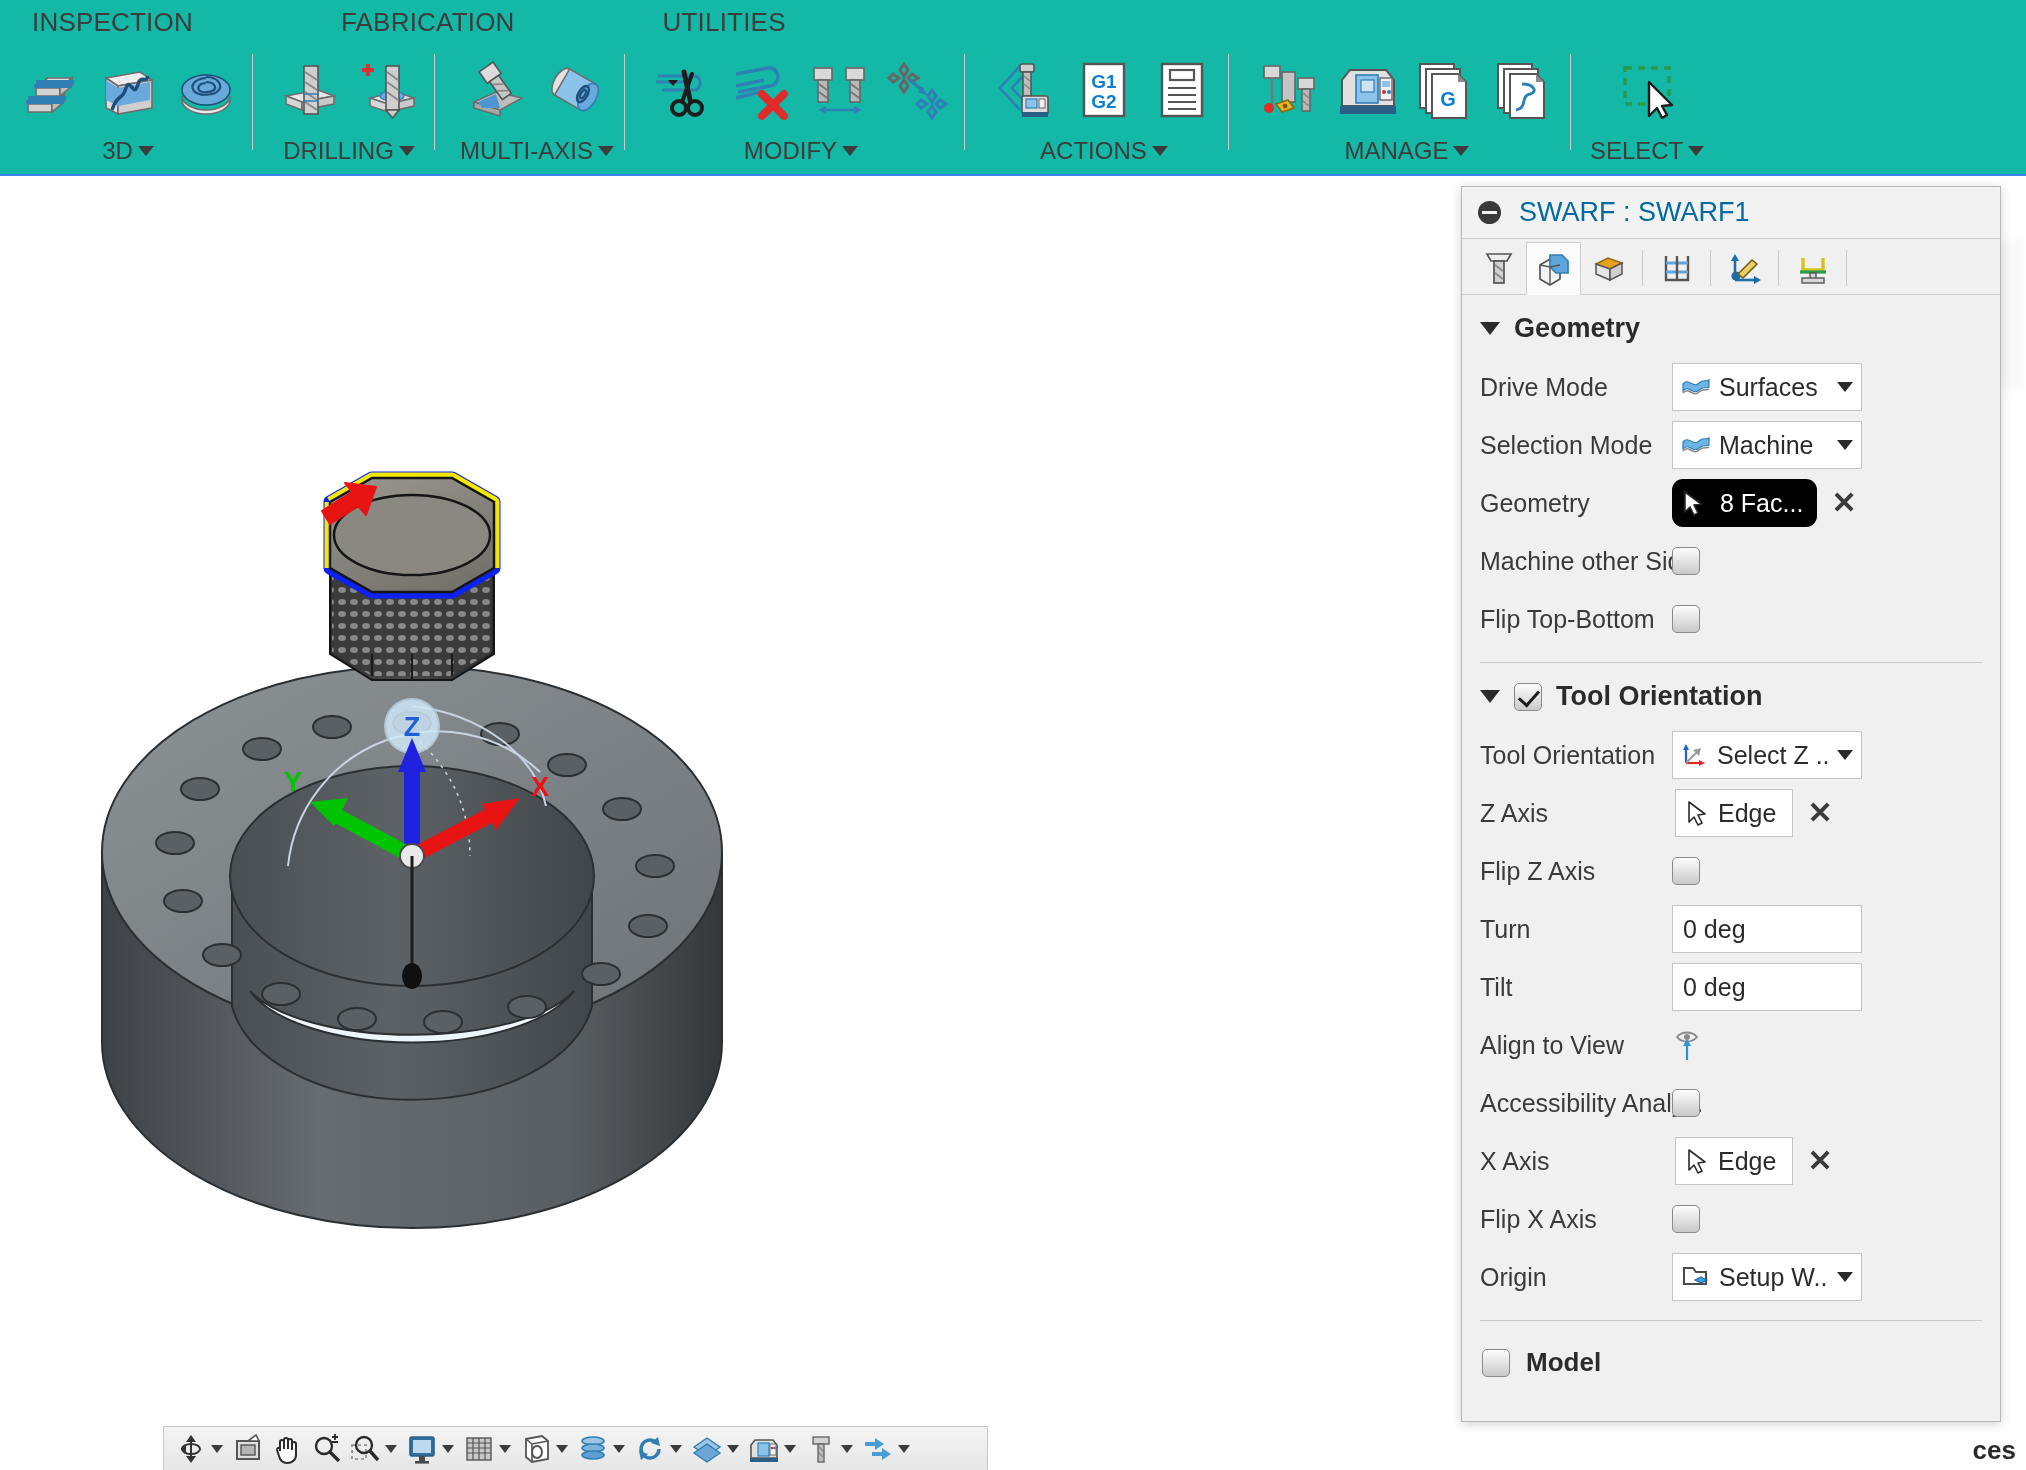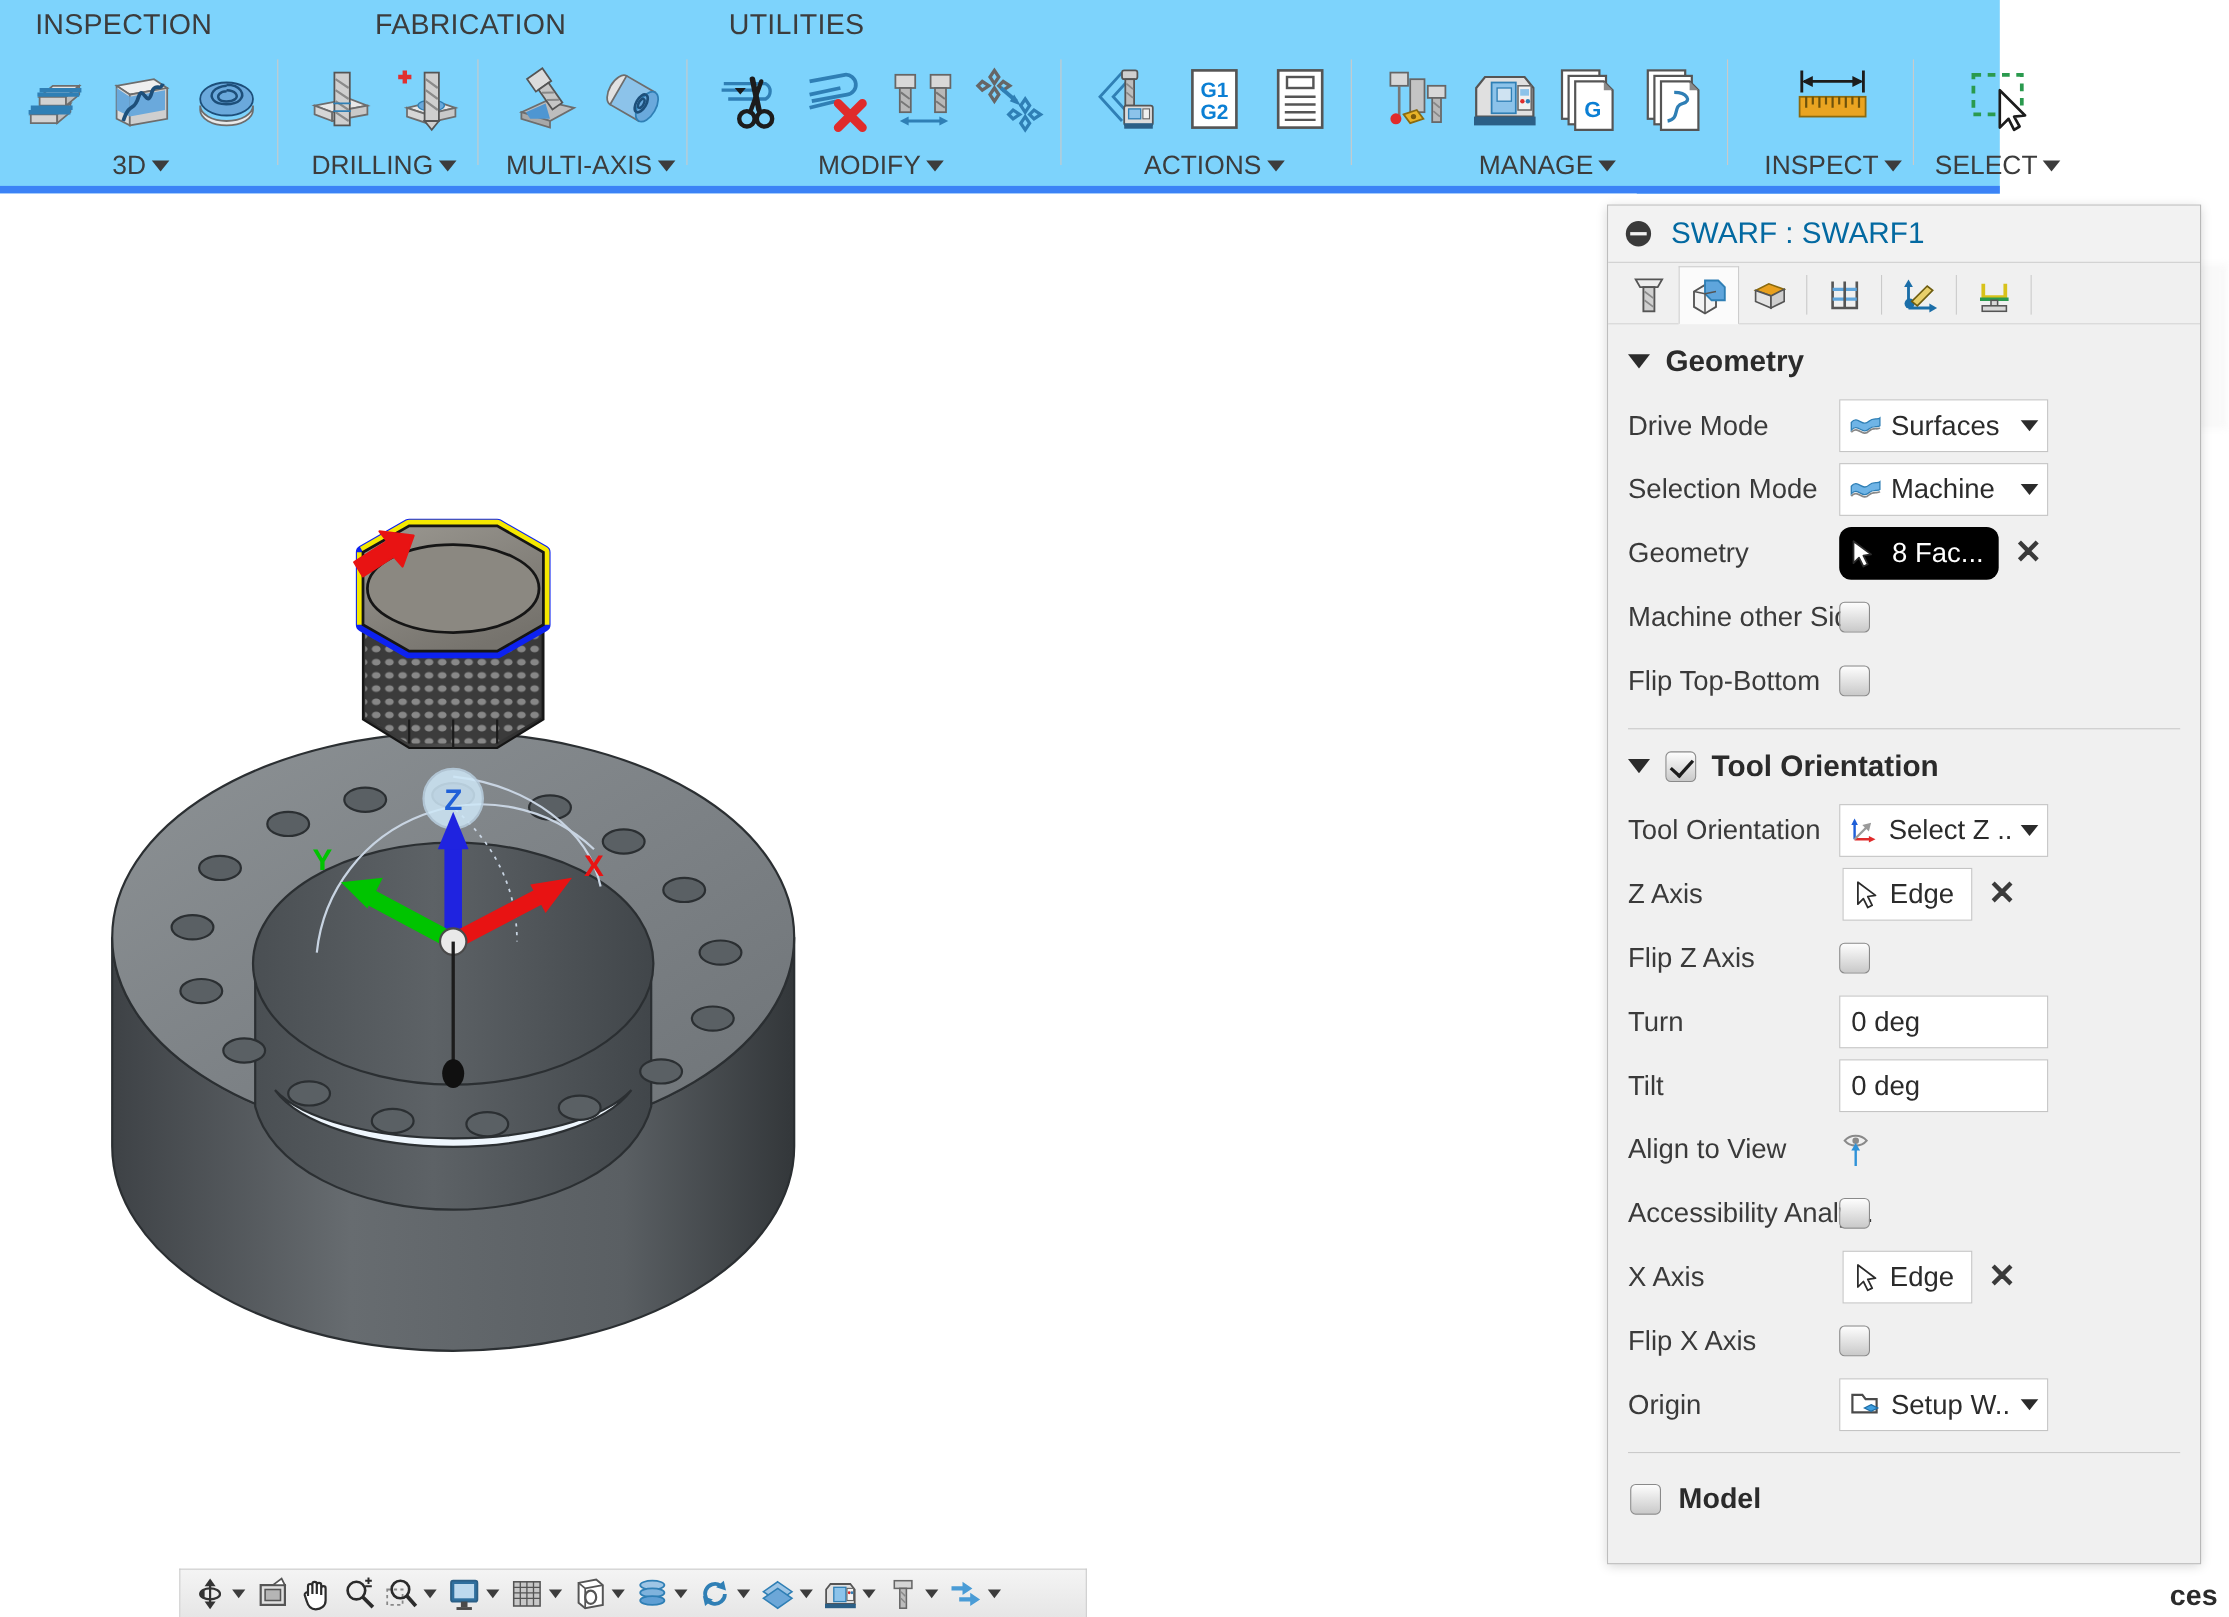--- a/index.html
+++ b/index.html
@@ -6,23 +6,23 @@
   html, body {
     width: 2026px; height: 1470px;
     font-family: "Liberation Sans", sans-serif;
     background: #ffffff;
     overflow: hidden;
   }
   #app { position: relative; width: 2026px; height: 1470px; }
 
   
   .ribbon {
-    position: absolute; left: 0; top: 0; width: 1818px; height: 176px;
-    background: #7dd3fc;
-    border-bottom: 7px solid #3b82f6;
+    position: absolute; left: 0; top: 0; width: 2026px; height: 176px;
+    background: #14b8a6;
+    border-bottom: 2px solid #3b82f6;
   }
   .tabstrip {
     position: absolute; left: 0; top: 0; height: 44px; width: 100%;
     display: flex; align-items: center;
   }
   .tabstrip .tab {
     font-size: 26px; color: #3c3c3c; letter-spacing: .2px;
     padding: 0 26px; line-height: 44px; cursor: default;
   }
   .tabstrip .tab:nth-child(1) { margin-left: 6px; }
@@ -436,38 +436,20 @@
               <path d="M24,52 C36,50 28,38 38,36 C46,34 42,26 30,26" fill="none" stroke="#2f7fb5" stroke-width="3"></path>
             </svg>
           </div>
         </div>
         <div class="rlabel">
           <span>MANAGE</span>
           <i class="caret-d"></i>
         </div>
       </div>
 
-      <div class="rgroup" style="padding-left:34px;">
-        <div class="ricons">
-          <div class="rbtn" style="width:96px;">
-            <svg width="80" height="64" viewBox="0 0 80 64">
-              <path d="M12,6 L12,26 M68,6 L68,26" stroke="#1c1c1c" stroke-width="2.6"></path>
-              <path d="M14,16 L66,16" stroke="#1c1c1c" stroke-width="2.6"></path>
-              <polygon points="12,16 22,11 22,21" fill="#1c1c1c"></polygon>
-              <polygon points="68,16 58,11 58,21" fill="#1c1c1c"></polygon>
-              <rect x="10" y="30" width="60" height="18" fill="#eaa421" stroke="#8a6a10" stroke-width="1.6"></rect>
-              <path d="M16,30 L16,40 M22,30 L22,37 M28,30 L28,40 M34,30 L34,37 M40,30 L40,40 M46,30 L46,37 M52,30 L52,40 M58,30 L58,37 M64,30 L64,40" stroke="#6e520b" stroke-width="2"></path>
-            </svg>
-          </div>
-        </div>
-        <div class="rlabel">
-          <span>INSPECT</span>
-          <i class="caret-d"></i>
-        </div>
-      </div>
 
       <div class="rgroup" style="padding-left:20px;">
         <div class="ricons">
           <div class="rbtn" style="width:96px;">
             <svg width="80" height="64" viewBox="0 0 80 64">
               <rect x="18" y="10" width="44" height="36" fill="none" stroke="#2a9a4e" stroke-width="3.4" stroke-dasharray="7 6"></rect>
               <polygon points="42,24 42,58 50,50 55,60 60,57 55,48 65,47" fill="#fff" stroke="#1c1c1c" stroke-width="2.4" stroke-linejoin="round"></polygon>
             </svg>
           </div>
         </div>

